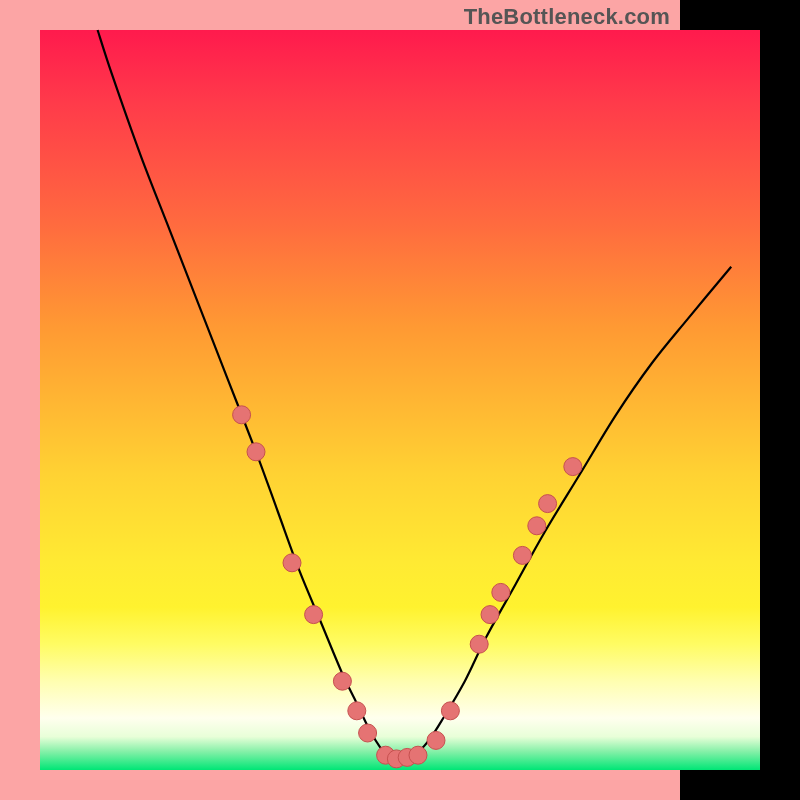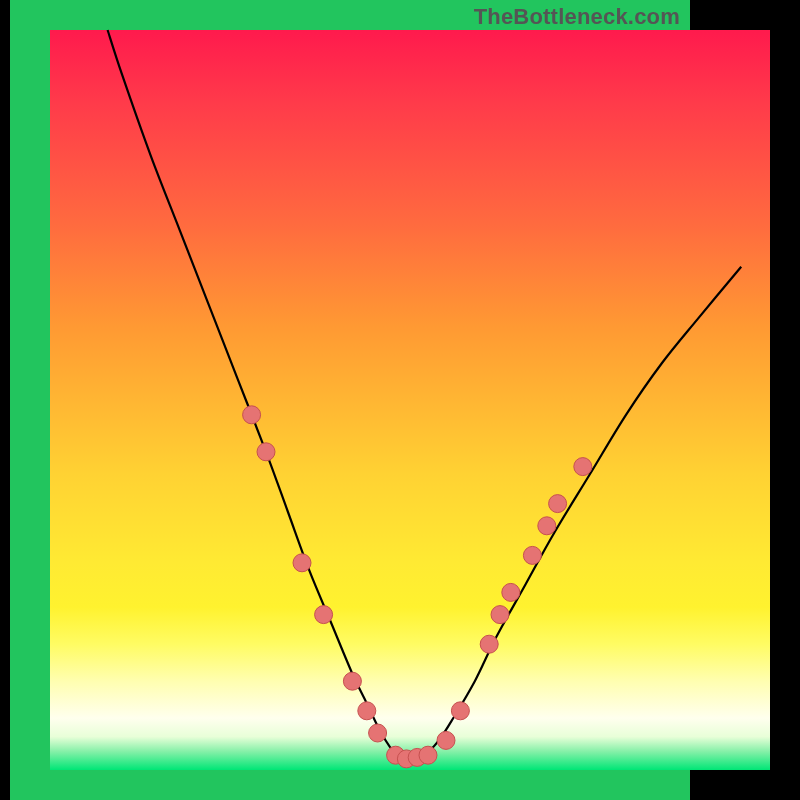--- a/index.html
+++ b/index.html
@@ -6,25 +6,25 @@
     margin: 0;
     padding: 0;
     width: 800px;
     height: 800px;
     overflow: hidden;
     background: #000;
     font-family: Arial, Helvetica, sans-serif;
   }
   .frame {
     position: absolute;
-    left: 10px;
+    left: 0;
     top: 0;
     width: 680px;
     height: 800px;
-    background: #22c55e;
+    background: #fca5a5;
   }
   .plot {
     position: absolute;
     left: 40px;
     top: 30px;
     width: 720px;
     height: 740px;
     background: linear-gradient(to bottom,
       #ff1a4d 0%,
       #ff3b4a 10%,

